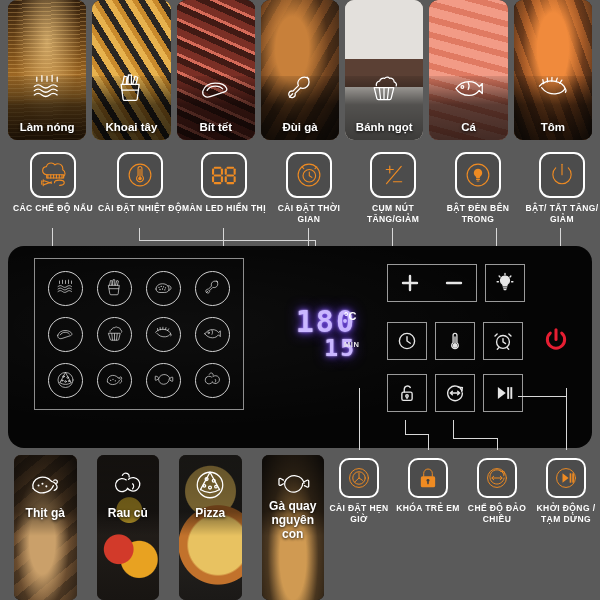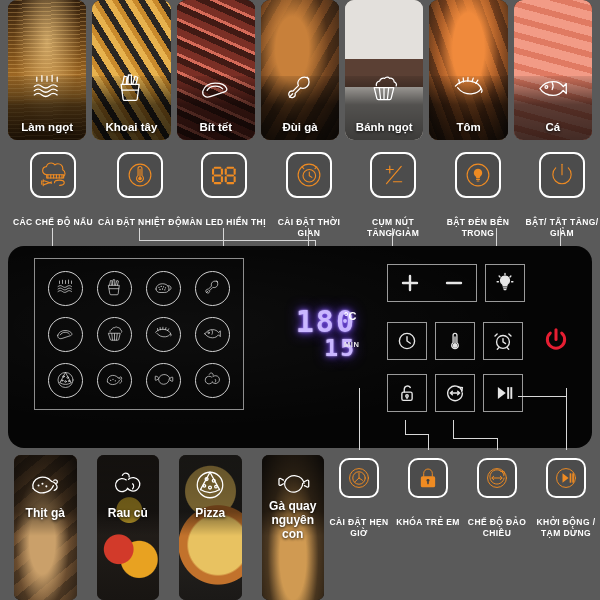--- a/index.html
+++ b/index.html
@@ -92,21 +92,21 @@
   .ctrlrow{position:absolute;left:0;top:152px;width:600px;height:78px;}
   .ctile{position:absolute;width:86px;text-align:center;}
   .ctile .box{
     width:46px;height:46px;margin:0 auto;border-radius:11px;
     background:#4c4c4c;border:2px solid #fff;
     display:flex;align-items:center;justify-content:center;
     box-sizing:border-box;
   }
   .ctile .box svg{width:30px;height:30px;}
   .ctile .cl{
-    margin-top:19px;color:#fff;font-size:8.5px;font-weight:700;
+    margin-top:5px;color:#fff;font-size:8.5px;font-weight:700;
     letter-spacing:.4px;line-height:1.28;
   }
 
   
   .botrow{position:absolute;left:325px;top:458px;width:265px;height:100px;}
   .botrow .ctile{width:68px;}
   .botrow .ctile .box{width:40px;height:40px;border-radius:10px;}
   .botrow .ctile .box svg{width:26px;height:26px;}
 
   
@@ -182,21 +182,21 @@
         <div class="fimg ph-preheat"></div>
         <div class="shade"></div>
         <div class="ficon">
           <svg viewBox="0 0 40 40">
             <path d="M8 6v5M14 4.4v6.6M20 5.2v5.8M26 4v7M32 6v5" stroke="#fff" fill="none" stroke-width="1.5" stroke-linecap="round" stroke-linejoin="round"></path>
             <path d="M5 17c3-2.4 6-2.4 9 0s6 2.4 9 0 6-2.4 9 0" stroke="#fff" fill="none" stroke-width="1.5" stroke-linecap="round" stroke-linejoin="round"></path>
             <path d="M5 22c3-2.4 6-2.4 9 0s6 2.4 9 0 6-2.4 9 0" stroke="#fff" fill="none" stroke-width="1.5" stroke-linecap="round" stroke-linejoin="round"></path>
             <path d="M5 27c3-2.4 6-2.4 9 0s6 2.4 9 0 6-2.4 9 0" stroke="#fff" fill="none" stroke-width="1.5" stroke-linecap="round" stroke-linejoin="round"></path>
           </svg>
         </div>
-        <div class="flabel">Làm ngọt</div>
+        <div class="flabel">Làm nóng</div>
       </div>
       <div class="fcard">
         <div class="fimg ph-fries"></div>
         <div class="shade"></div>
         <div class="ficon">
           <svg viewBox="0 0 40 40">
             <path d="M10 14.5 12 5l3.4.7-1 8.6M16.2 14 17 3.4l3.6.2-.2 10.4M22 14.4 24.6 5l3.3 1.2-2.2 8.6" stroke="#fff" fill="none" stroke-width="1.5" stroke-linecap="round" stroke-linejoin="round"></path>
             <path d="M8.4 14.6h21.2l-2.3 17.2a2 2 0 0 1-2 1.7H12.7a2 2 0 0 1-2-1.7z" stroke="#fff" fill="none" stroke-width="1.5" stroke-linecap="round" stroke-linejoin="round"></path>
             <path d="M9.6 21.4h18.8" stroke="#fff" fill="none" stroke-width="1.5" stroke-linecap="round" stroke-linejoin="round"></path>
           </svg>
@@ -229,45 +229,45 @@
         <div class="fimg ph-cake"></div>
         <div class="shade"></div>
         <div class="ficon">
           <svg viewBox="0 0 40 40">
             <path d="M11 16c-.6-2.6 1.2-5 3.8-5.2.6-2.6 3.3-4.2 5.9-3.4 1.5-1.9 4.4-2 6 0 2.7-.6 5.2 1.4 5.2 4.1 2.2.6 3.4 3 2.4 5" stroke="#fff" fill="none" stroke-width="1.5" stroke-linecap="round" stroke-linejoin="round"></path>
             <path d="M8.5 18.5h23L28.4 31a1.8 1.8 0 0 1-1.8 1.4H13.4A1.8 1.8 0 0 1 11.6 31z" stroke="#fff" fill="none" stroke-width="1.5" stroke-linecap="round" stroke-linejoin="round"></path>
             <path d="M14.6 19.4 16 32M20 19.4V32M25.4 19.4 24 32" stroke="#fff" fill="none" stroke-width="1.5" stroke-linecap="round" stroke-linejoin="round"></path>
           </svg>
         </div>
         <div class="flabel">Bánh ngọt</div>
+      </div>
+      <div class="fcard">
+        <div class="fimg ph-fish"></div>
+        <div class="shade"></div>
+        <div class="ficon">
+          <svg viewBox="0 0 40 40">
+            <path d="M4.6 19.6c3.6-5.4 9.4-8.4 15.4-8.4 5.4 0 9.8 2.4 12.2 6l3.4-3.6v11.8l-3.6-3.8c-2.4 3.6-6.8 6-12 6-6.2 0-12-3-15.4-8z" stroke="#fff" fill="none" stroke-width="1.5" stroke-linecap="round" stroke-linejoin="round"></path>
+            <circle cx="12.2" cy="17.6" r="1.6" stroke="#fff" fill="none" stroke-width="1.5" stroke-linecap="round" stroke-linejoin="round"></circle>
+            <path d="M19 12.4c1.4 2.6 1.4 5.6 0 8.2" stroke="#fff" fill="none" stroke-width="1.5" stroke-linecap="round" stroke-linejoin="round"></path>
+          </svg>
+        </div>
+        <div class="flabel">Cá</div>
       </div>
       <div class="fcard">
         <div class="fimg ph-shrimp"></div>
         <div class="shade"></div>
         <div class="ficon">
           <svg viewBox="0 0 40 40">
             <path d="M4 16.5c4-5 12-7 19-5.5 6 1.3 10 4.6 11.4 8.6" stroke="#fff" fill="none" stroke-width="1.5" stroke-linecap="round" stroke-linejoin="round"></path>
             <path d="M6.6 18.5c3.6 5 10.6 8 17.6 7 4-.6 7.4-2.4 9.4-5" stroke="#fff" fill="none" stroke-width="1.5" stroke-linecap="round" stroke-linejoin="round"></path>
             <path d="M9 13.6 8 9M13.6 11.6 13.2 7M18.6 10.8 18.8 6.4M23.6 11.4 25 7.2M28 13.4 30.4 9.6" stroke="#fff" fill="none" stroke-width="1.5" stroke-linecap="round" stroke-linejoin="round"></path>
             <path d="M33.8 19.2c1.6 1 2 3.2.8 4.7" stroke="#fff" fill="none" stroke-width="1.5" stroke-linecap="round" stroke-linejoin="round"></path>
           </svg>
         </div>
         <div class="flabel">Tôm</div>
-      </div>
-      <div class="fcard">
-        <div class="fimg ph-fish"></div>
-        <div class="shade"></div>
-        <div class="ficon">
-          <svg viewBox="0 0 40 40">
-            <path d="M4.6 19.6c3.6-5.4 9.4-8.4 15.4-8.4 5.4 0 9.8 2.4 12.2 6l3.4-3.6v11.8l-3.6-3.8c-2.4 3.6-6.8 6-12 6-6.2 0-12-3-15.4-8z" stroke="#fff" fill="none" stroke-width="1.5" stroke-linecap="round" stroke-linejoin="round"></path>
-            <circle cx="12.2" cy="17.6" r="1.6" stroke="#fff" fill="none" stroke-width="1.5" stroke-linecap="round" stroke-linejoin="round"></circle>
-            <path d="M19 12.4c1.4 2.6 1.4 5.6 0 8.2" stroke="#fff" fill="none" stroke-width="1.5" stroke-linecap="round" stroke-linejoin="round"></path>
-          </svg>
-        </div>
-        <div class="flabel">Cá</div>
       </div>
     </div>
 
   <div class="ctrlrow" id="topCtrl">
       <div class="ctile" style="left: 10px;">
         <div class="box">
           <svg viewBox="0 0 40 40">
             <path d="M11.6 19.6c-3 0-5.4-2.4-5.4-5.4 0-2.8 2.2-5.2 5-5.4C12 6 14.6 4 17.6 4c2 0 3.8.9 5 2.4 1.1-.9 2.5-1.4 4-1.4 3.6 0 6.5 2.9 6.5 6.5 0 .5 0 1-.2 1.4 1.8.9 3.1 2.8 3.1 5 0 1.6-.7 3-1.8 4" stroke="#ef8b22" fill="none" stroke-width="1.5" stroke-linecap="round" stroke-linejoin="round"></path>
             <path d="M11.6 19.6h22.6v4.4H11.6z" stroke="#ef8b22" fill="none" stroke-width="1.5" stroke-linecap="round" stroke-linejoin="round"></path>
             <path d="M13.2 19.6v4.4M17 19.6v4.4M20.8 19.6v4.4M24.6 19.6v4.4M28.4 19.6v4.4M32 19.6v4.4" stroke="#ef8b22" fill="none" stroke-width="1.5" stroke-linecap="round" stroke-linejoin="round"></path>

